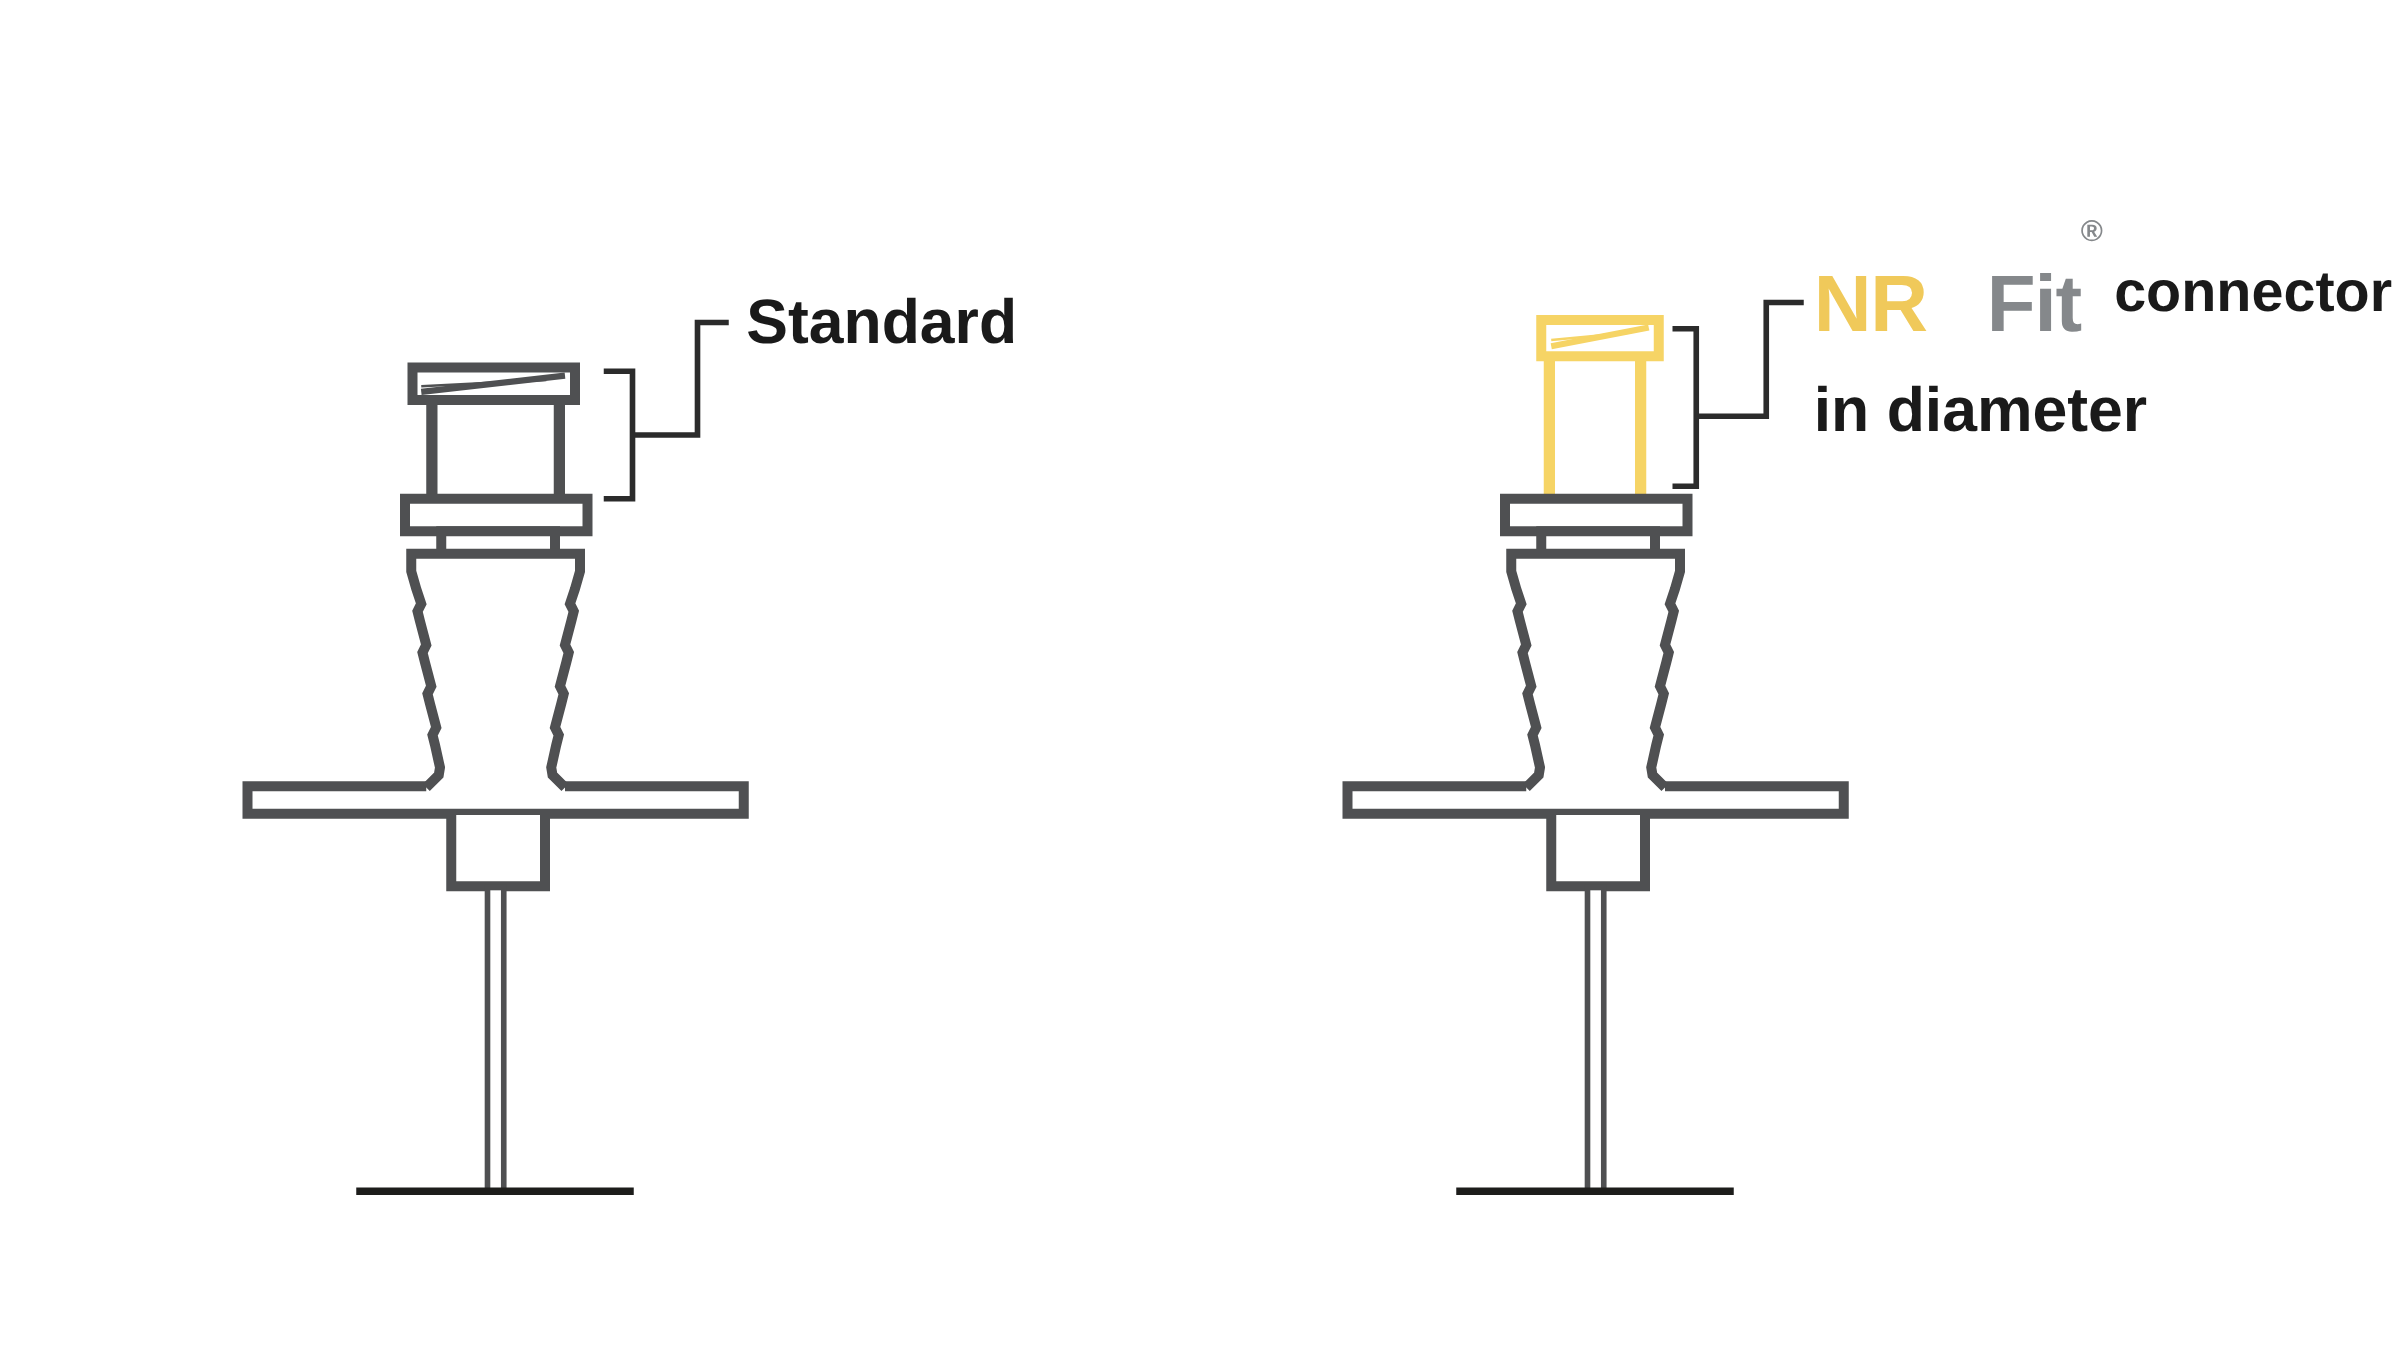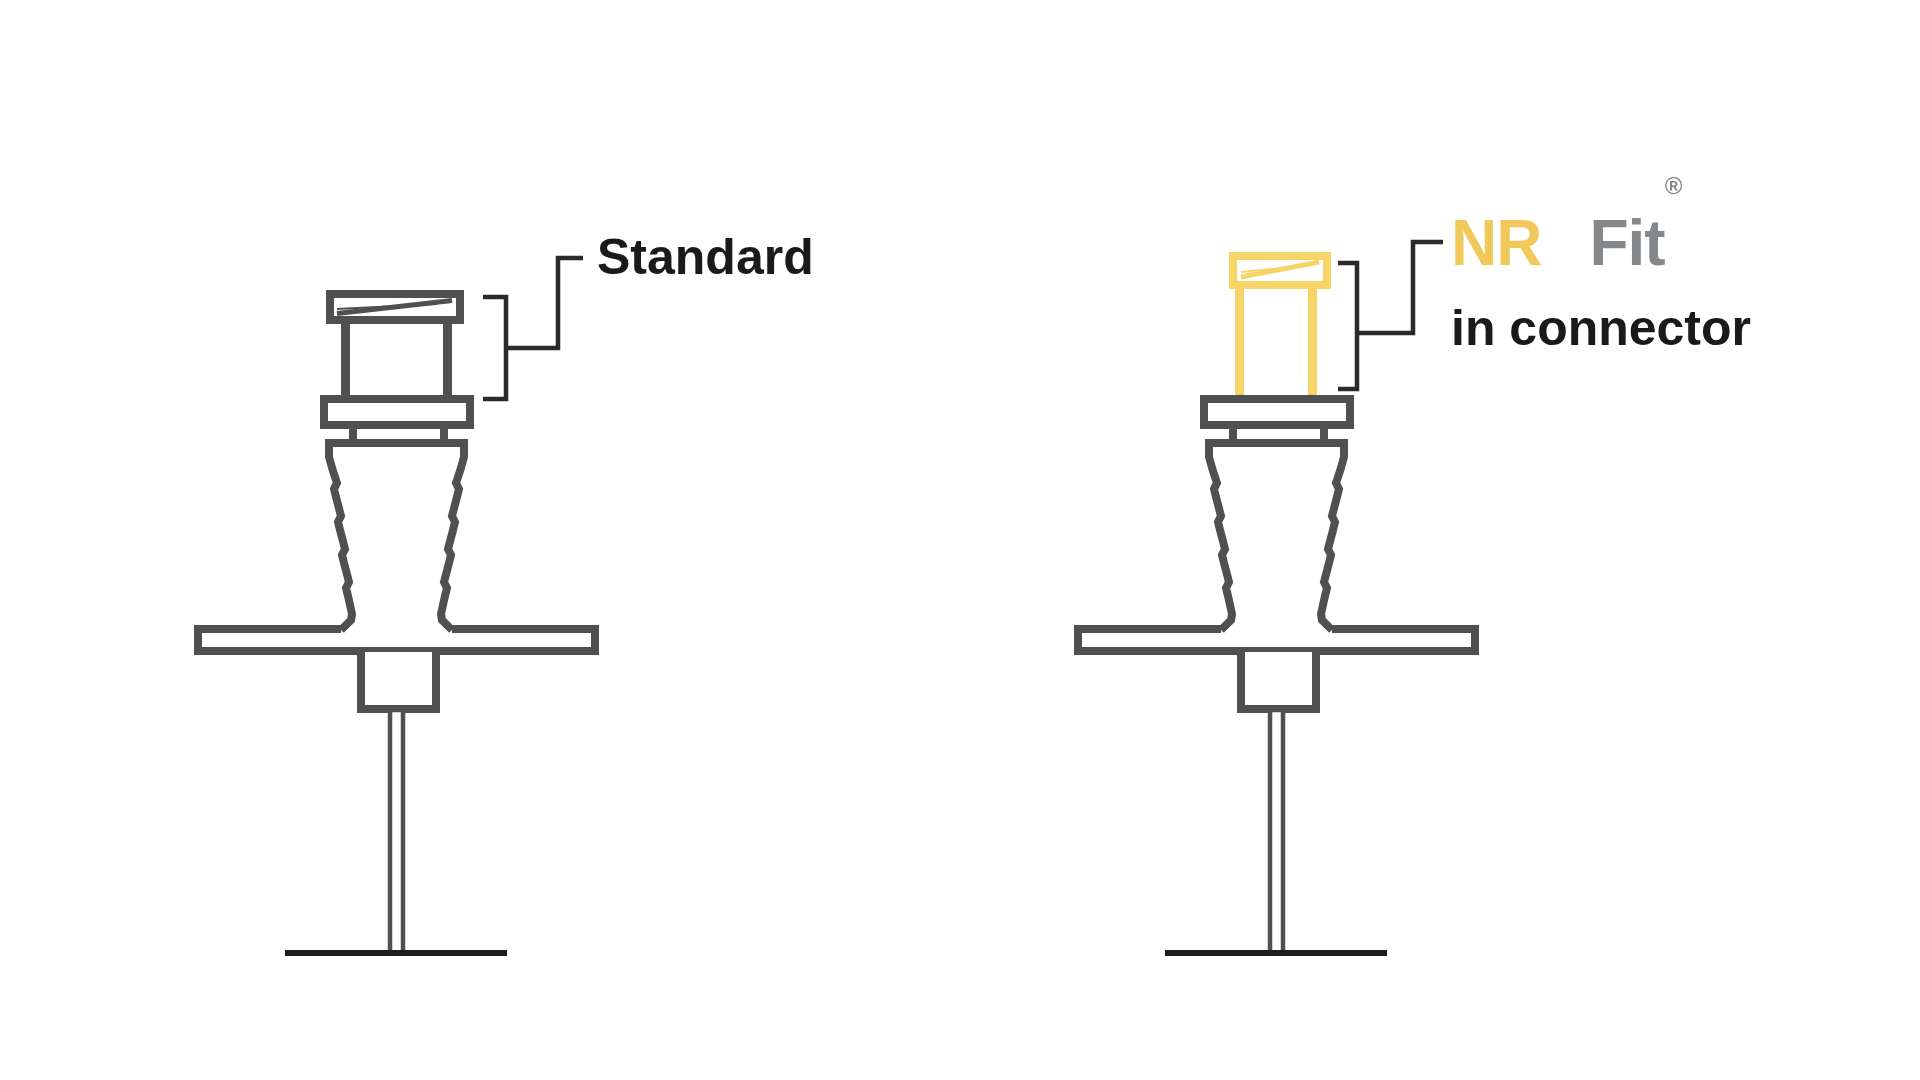--- a/index.html
+++ b/index.html
@@ -132,19 +132,20 @@
   </svg>
 
   <div class="label label-luer">
     <div>Standard</div>
   </div>
 
   <div class="label-nrfit-line">
     <span class="nrfit-nr">NR</span>
       <span class="nrfit-fit">Fit</span>
       <span class="nrfit-reg">®</span>
+      <span class="nrfit-connector">connector</span>
   </div>
 
   <div class="label label-note">
-    <div>in connector</div>
+    <div>in diameter</div>
   </div>
 
 </div>
 
 </body></html>

